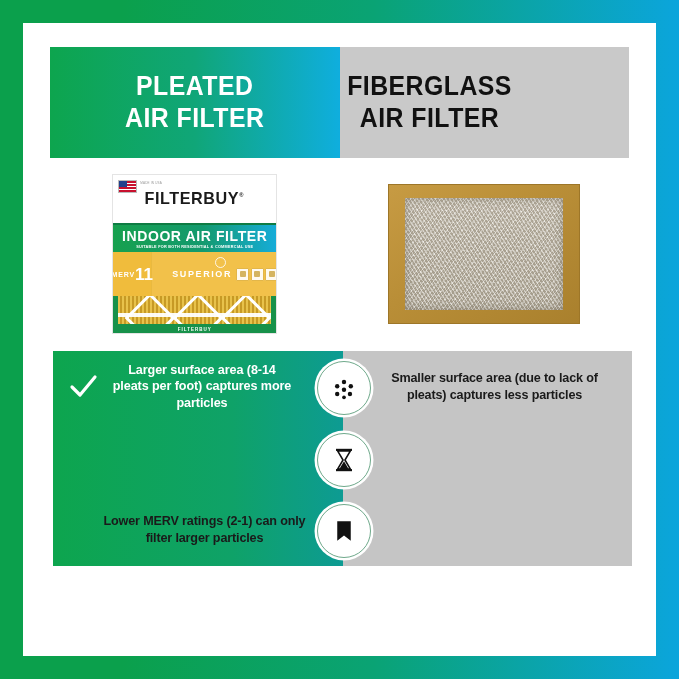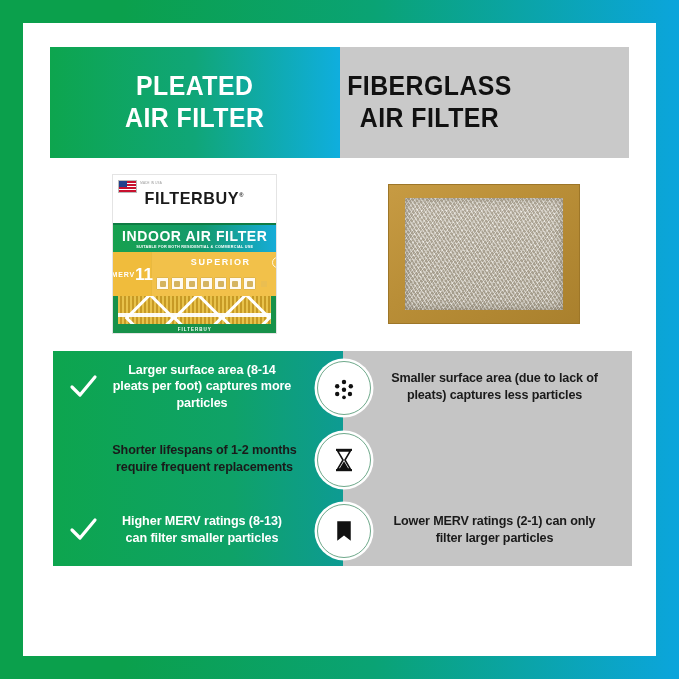--- a/index.html
+++ b/index.html
@@ -173,21 +173,21 @@
     flex-direction: row;
     align-items: center;
     justify-content: center;
     border-right: 1px solid #e9b93f;
   }
   .pb-merv-label { font-size: 7px; font-weight: 800; letter-spacing: 0.8px; }
   .pb-merv-num { font-size: 17px; font-weight: 900; line-height: 1; }
   .pb-gold-right {
     flex: 1;
     display: flex;
-    flex-direction: column;
+    padding-left: 20px;
   }
   .pb-superior {
     flex: 0 0 19px;
     display: flex;
     align-items: center;
     justify-content: center;
     color: #ffffff;
     font-size: 9px;
     font-weight: 800;
     letter-spacing: 1.6px;
@@ -486,42 +486,31 @@
               <circle cx="28" cy="18" r="2.6" fill="#111"></circle>
               <circle cx="20" cy="22" r="2.6" fill="#111"></circle>
               <circle cx="12" cy="27" r="2.6" fill="#111"></circle>
               <circle cx="27" cy="27" r="2.6" fill="#111"></circle>
               <circle cx="20" cy="31" r="2.2" fill="#111"></circle>
             </svg>
           </div>
         </div>
 
         <div class="row">
-          <div class="row-right">
-            <span class="right-text">Shorter lifespans of 1-2 months require frequent replacements</span>
-          </div>
           <div class="row-icon">
             <svg viewBox="0 0 40 40" width="32" height="32">
               <rect x="10" y="6" width="20" height="2.6" fill="#111"></rect>
               <rect x="10" y="31.4" width="20" height="2.6" fill="#111"></rect>
               <path d="M12 8.6 L28 8.6 L21.2 20 L28 31.4 L12 31.4 L18.8 20 Z" fill="none" stroke="#111" stroke-width="2"></path>
               <path d="M14.2 31.4 L25.8 31.4 L20 21.6 Z" fill="#111"></path>
             </svg>
           </div>
         </div>
 
         <div class="row">
-          <div class="row-left">
-            <span class="check">
-              <svg viewBox="0 0 32 32" width="32" height="32">
-                  <path d="M5 16 L13 24 L28 6" fill="none" stroke="#ffffff" stroke-width="3.2" stroke-linecap="round" stroke-linejoin="round"></path>
-                </svg>
-            </span>
-            <span class="left-text">Higher MERV ratings (8-13) can filter smaller particles</span>
-          </div>
           <div class="row-right">
             <span class="right-text">Lower MERV ratings (2-1) can only filter larger particles</span>
           </div>
           <div class="row-icon">
             <svg viewBox="0 0 40 40" width="30" height="30">
               <path d="M11 7 H29 V33 L20 26 L11 33 Z" fill="#111"></path>
             </svg>
           </div>
         </div>
 

